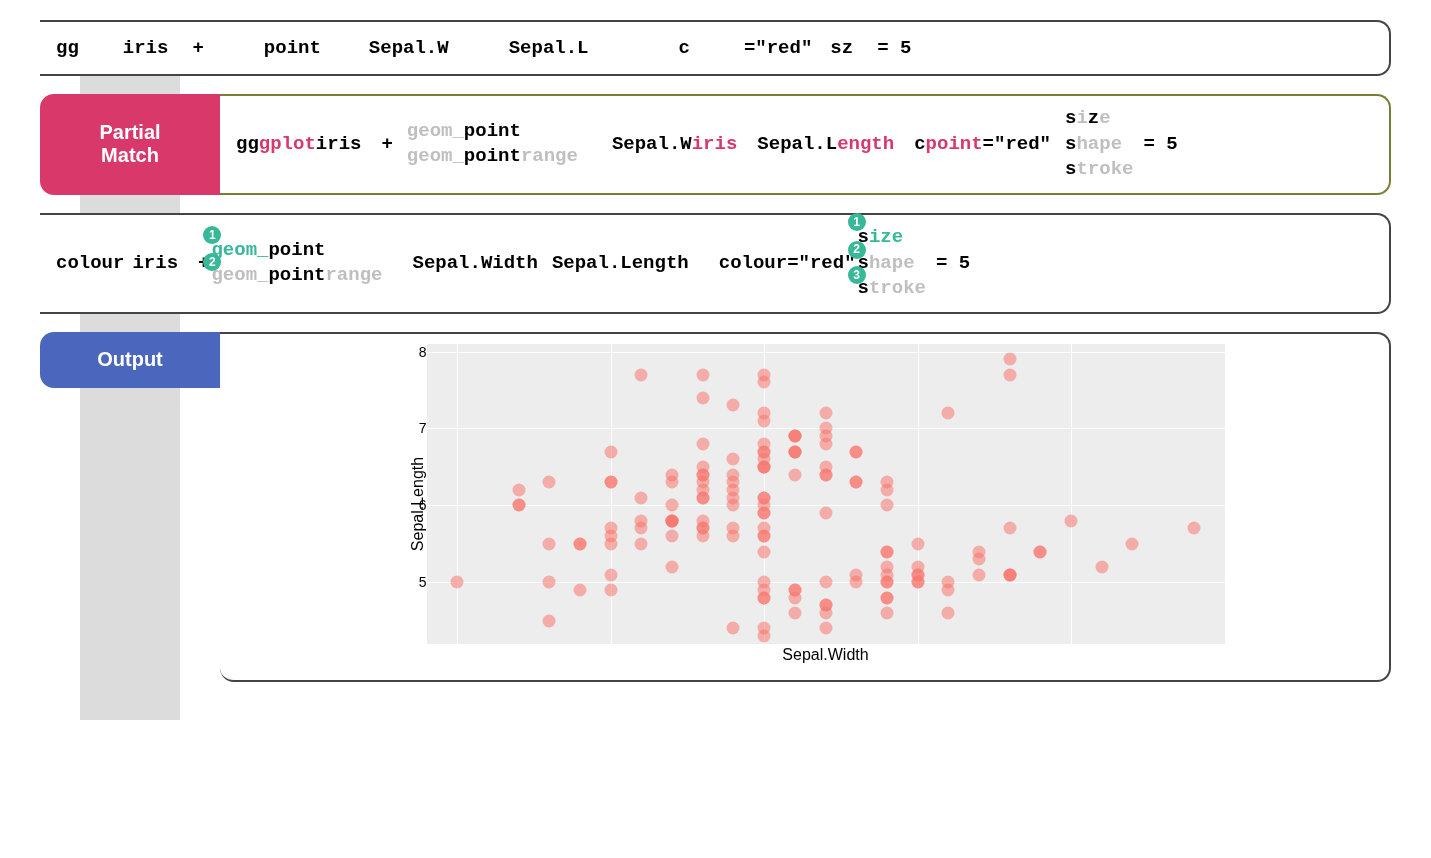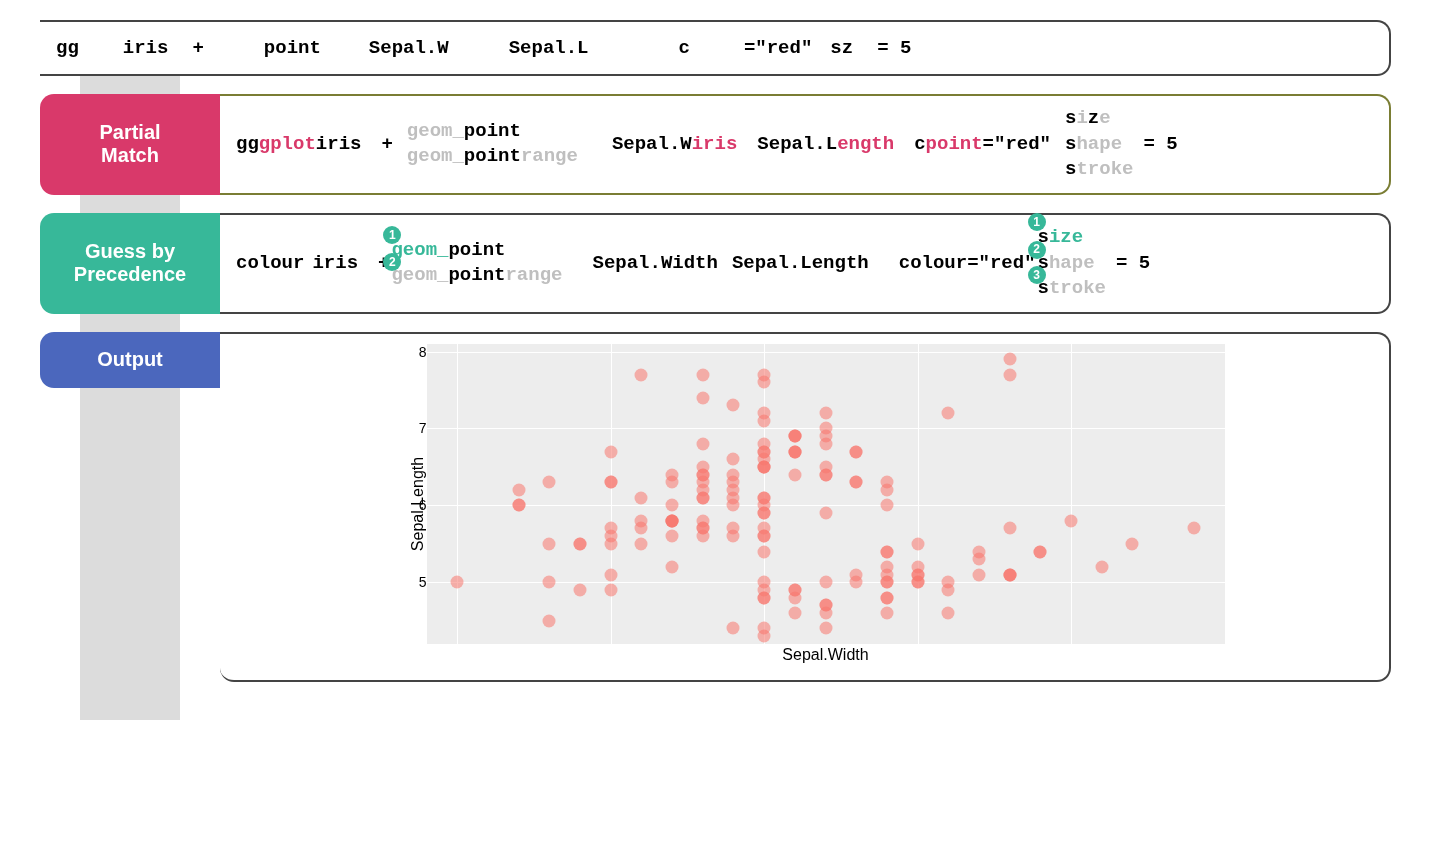--- a/index.html
+++ b/index.html
@@ -224,22 +224,20 @@
     <span class="col" style="margin-right:10px">
       <span class="inline"><span class="black">s</span><span class="faded">i</span><span class="black">z</span><span class="faded">e</span></span>
       <span class="inline"><span class="black">s</span><span class="faded">hape</span></span>
       <span class="inline"><span class="black">s</span><span class="faded">troke</span></span>
     </span>
     <span class="tok">= 5</span>
   </div>
 </div>
 
 <div class="row">
-  <div class="label bg-guess" style="white-space:pre-line">Guess by
-Precedence</div>
   <div class="content">
     <span class="tok">colour</span>
     <span class="tok" style="margin-right:20px">iris</span>
     <span class="tok" style="margin-right:2px">+</span>
     <span class="col" style="margin-right:30px">
       <span class="rel-wrap"><span class="badge badge-abs" style="left:-8px;top:-12px">1</span><span class="teal">geom_</span><span class="black">point</span></span>
       <span class="rel-wrap"><span class="badge badge-abs" style="left:-8px;top:-10px">2</span><span class="faded">geom_</span><span class="black">point</span><span class="faded">range</span></span>
     </span>
     <span class="tok" style="margin-right:14px">Sepal.Width</span>
     <span class="tok" style="margin-right:30px">Sepal.Length</span>

